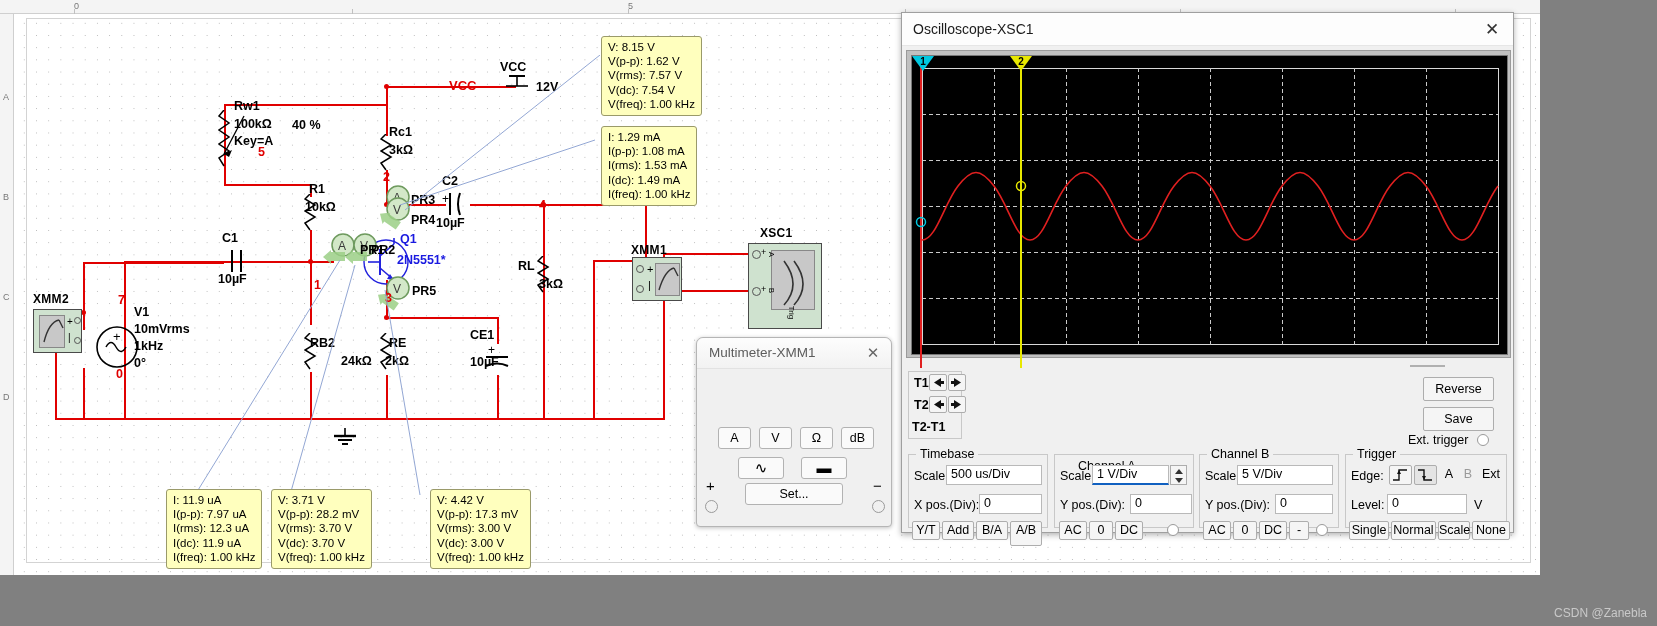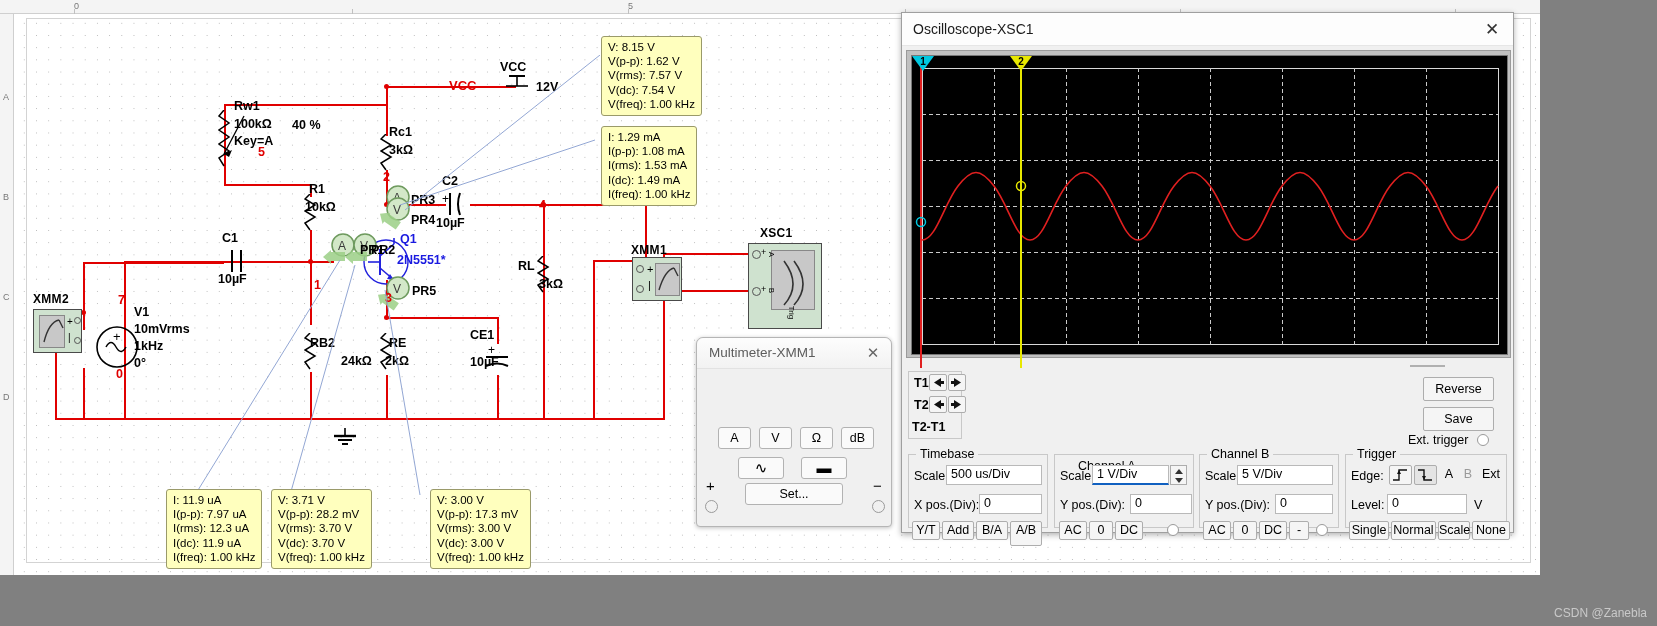--- a/index.html
+++ b/index.html
@@ -437,21 +437,21 @@
     <span class="tipline">I(freq): 1.00 kHz</span>
   </div>
   <div class="tip" style="left:271px;top:489px;">
     <span class="tipline">V: 3.71 V</span>
     <span class="tipline">V(p-p): 28.2 mV</span>
     <span class="tipline">V(rms): 3.70 V</span>
     <span class="tipline">V(dc): 3.70 V</span>
     <span class="tipline">V(freq): 1.00 kHz</span>
   </div>
   <div class="tip" style="left:430px;top:489px;">
-    <span class="tipline">V: 3.00 V</span>
+    <span class="tipline">V: 4.42 V</span>
     <span class="tipline">V(p-p): 17.3 mV</span>
     <span class="tipline">V(rms): 3.00 V</span>
     <span class="tipline">V(dc): 3.00 V</span>
     <span class="tipline">V(freq): 1.00 kHz</span>
   </div>
 </div>
 
 <div id="taskbar-gap"></div>
 
 <div id="mm">

